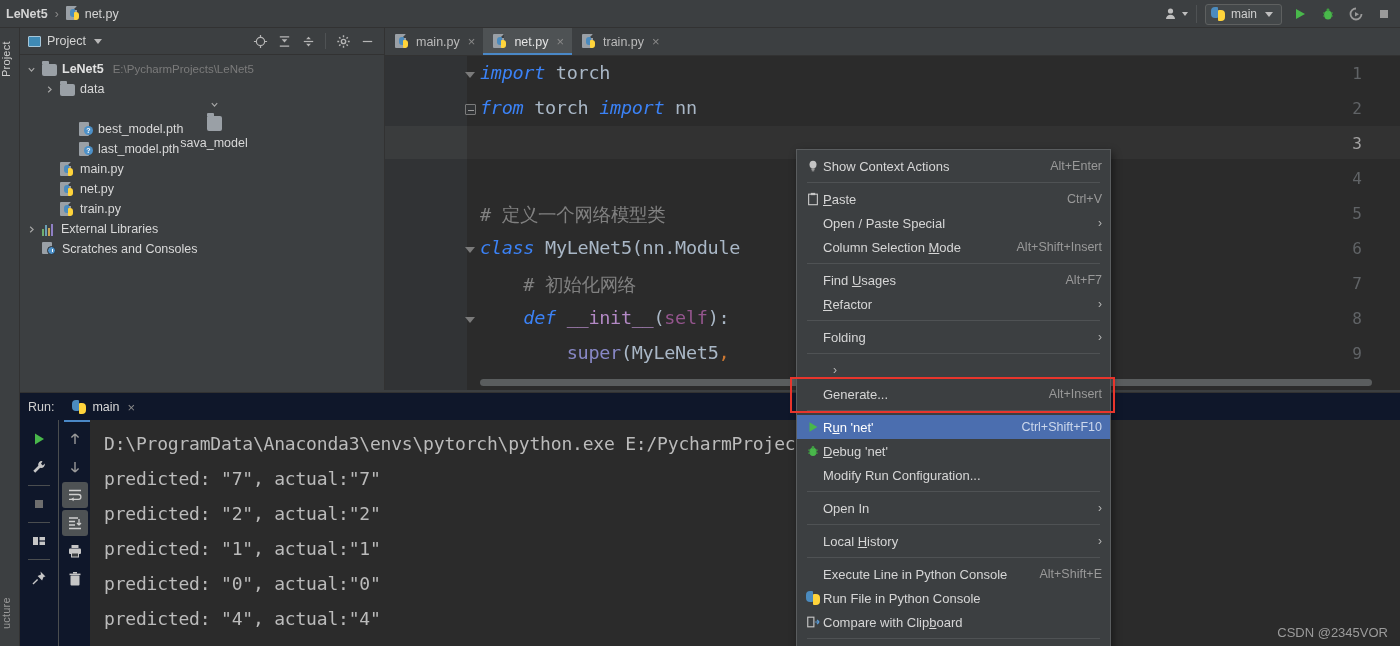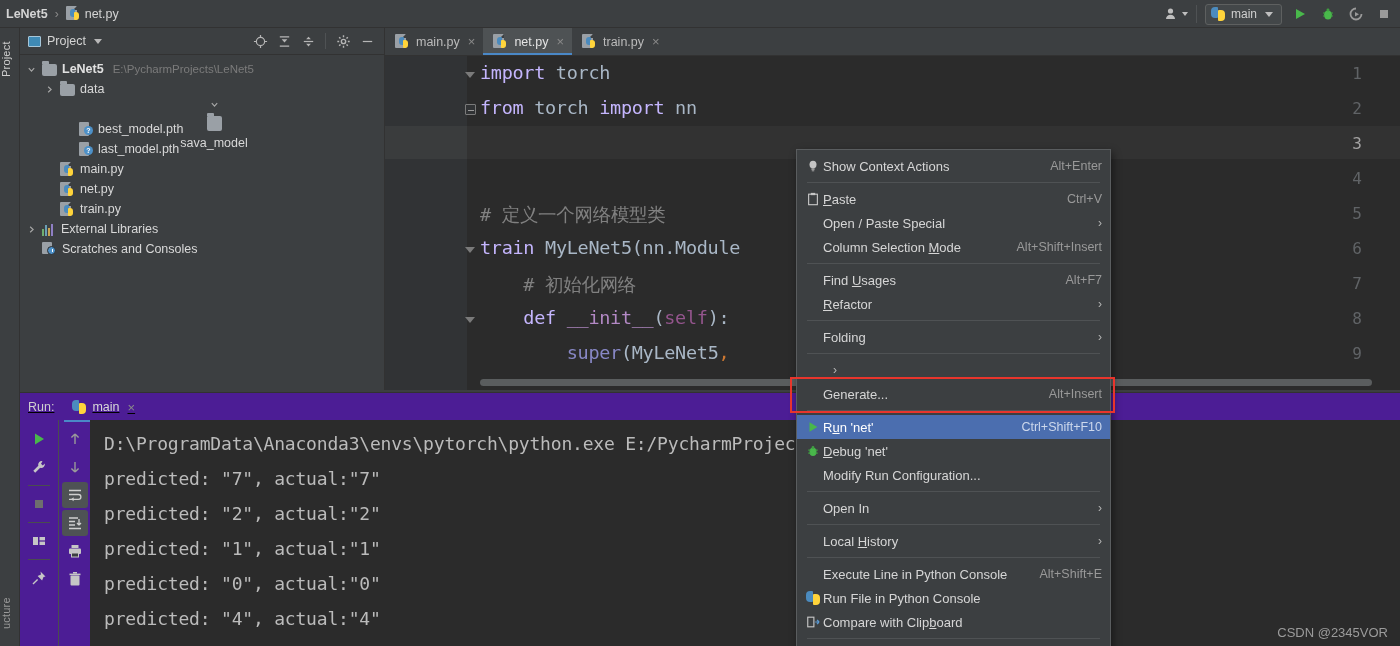--- a/index.html
+++ b/index.html
@@ -185,40 +185,39 @@
   }
   .codeline {
     position: absolute; left: 95px; white-space: pre;
     font-family: "DejaVu Sans Mono", monospace; font-size: 18.5px;
     letter-spacing: -0.3px;
   }
   .cur-line-bg {
     position: absolute; left: 82px; right: 0; height: 33px; background: #323232;
   }
   .cur-line-gutter { position: absolute; left: 0; width: 82px; height: 33px; background: #3a3c3d; }
-  .k-kw { color: #c4b5fd; }
+  .k-kw { color: #3b82f6; font-style: italic; }
   .k-id { color: #a9b7c6; }
   .k-cmt { color: #808080; }
   .k-mag { color: #b389c5; }
   .k-self { color: #94558d; }
   .k-call { color: #8888c6; }
   .k-punc { color: #a9b7c6; }
   .k-orange { color: #cc7832; }
 
   .hscroll-edit {
     position: absolute; left: 95px; bottom: 4px; width: 892px; height: 7px;
     background: #5a5d5e; border-radius: 4px;
   }
 
   
   .runwin {
     position: absolute; left: 20px; top: 392px; width: 1380px; height: 254px;
-    background: #4c1d95;
+    background: #0f172a;
     border-top: 1px solid #323232;
-    text-decoration: underline;
   }
   .runhdr { height: 27px; display: flex; align-items: center; padding-left: 8px; gap: 10px; }
   .runhdr-label { color: #cfcfcf; font-size: 12.5px; }
   .runtab {
     display:flex; align-items:center; gap:6px; font-size:12.5px; color:#d8d8d8;
     padding: 4px 8px 3px 8px; position: relative; cursor: pointer;
   }
   .runtab::after { content:""; position:absolute;left:0;right:0;bottom:-4px;height:2px;background:#4a88c7;}
   .runtoolbar {
     position: absolute; left: 0; top: 27px; width: 38px; bottom: 0;
@@ -526,21 +525,21 @@
           </div>
           <div class="codeline" style="top: 41px;"><span class="k-kw">from</span><span class="k-id"> torch </span><span class="k-kw">import</span><span class="k-id"> nn</span></div>
           <div class="lnum cur" style="top: 78px;">3</div>
           <div class="lnum" style="top: 113px;">4</div>
           <div class="lnum" style="top: 148px;">5</div>
           <div class="codeline" style="top: 146px;"><span class="k-cmt"># 定义一个网络模型类</span></div>
           <div class="lnum" style="top: 183px;">6</div>
           <div class="foldmark" style="top: 188px;">
             <div class="fold-arrowdown"></div>
           </div>
-          <div class="codeline" style="top: 181px;"><span class="k-kw">train</span><span class="k-id"> MyLeNet5(nn.Module</span></div>
+          <div class="codeline" style="top: 181px;"><span class="k-kw">class</span><span class="k-id"> MyLeNet5(nn.Module</span></div>
           <div class="lnum" style="top: 218px;">7</div>
           <div class="codeline" style="top: 216px;"><span class="k-cmt">    # 初始化网络</span></div>
           <div class="lnum" style="top: 253px;">8</div>
           <div class="foldmark" style="top: 258px;">
             <div class="fold-arrowdown"></div>
           </div>
           <div class="codeline" style="top: 251px;"><span class="k-id">    </span><span class="k-kw">def</span><span class="k-id"> </span><span class="k-mag">__init__</span><span class="k-punc">(</span><span class="k-self">self</span><span class="k-punc">):</span></div>
           <div class="lnum" style="top: 288px;">9</div>
           <div class="codeline" style="top: 286px;"><span class="k-id">        </span><span class="k-call">super</span><span class="k-id">(MyLeNet5</span><span class="k-orange">,</span></div>
         </div>

